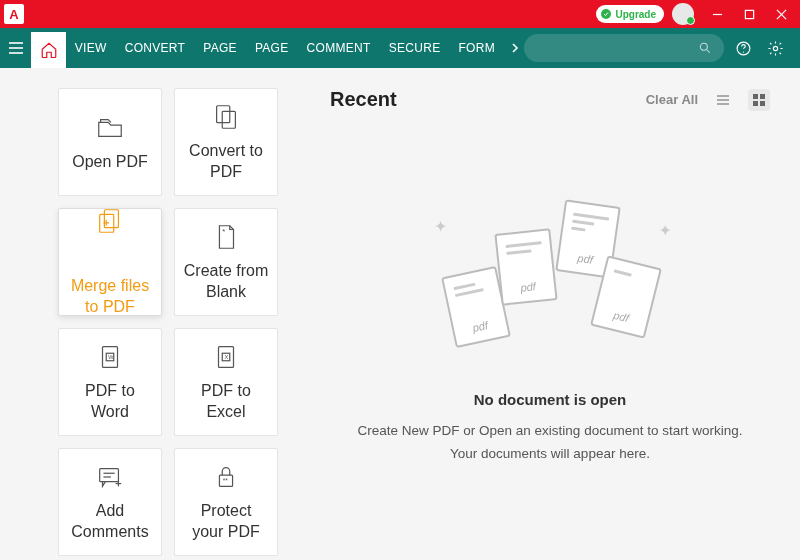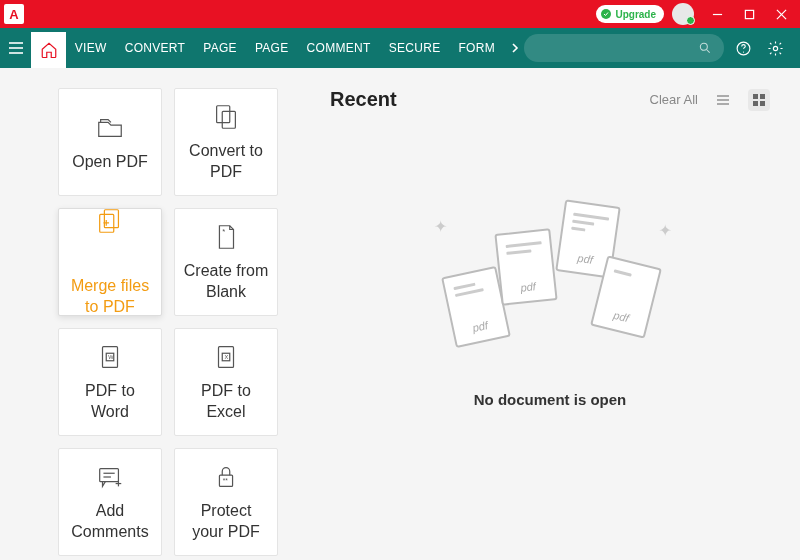--- a/index.html
+++ b/index.html
@@ -36,21 +36,21 @@
 .action-card.active .card-label { color: #f39c12; }
 .action-card.active svg { stroke: #f39c12; }
 .card-icon { width: 32px; height: 32px; display: flex; align-items: center; justify-content: center; }
 .card-icon svg { width: 30px; height: 30px; stroke: #555; stroke-width: 1.3; fill: none; }
 .card-label { font-size: 16px; text-align: center; color: #333; line-height: 1.3; font-weight: 500;}
 
 .recent-area { flex: 1; padding-left: 52px; padding-right: 30px; }
 .recent-header { display: flex; align-items: center; justify-content: space-between; margin-bottom: 30px; }
 .recent-title { font-size: 20px; color: #222; font-weight: 600; }
 .recent-header-right { display: flex; align-items: center; gap: 14px; }
-.clear-all { font-size: 13px; color: #888; cursor: pointer; font-weight: 400; }
+.clear-all { font-size: 13px; color: #888; cursor: pointer; font-weight: 700; }
 .view-toggle { width: 22px; height: 22px; display: flex; align-items: center; justify-content: center; cursor: pointer; color: #999; }
 .view-toggle.active { background: #e8e8e8; border-radius: 4px; color: #666; }
 
 .empty-state { display: flex; flex-direction: column; align-items: center; padding-top: 50px; }
 .empty-illustration { position: relative; width: 260px; height: 180px; margin-bottom: 20px; }
 .doc-shape { position: absolute; width: 56px; height: 72px; background: #fff; border: 2px solid #bbb; border-radius: 3px; }
 .doc-shape.d1 { left: 28px; top: 80px; transform: rotate(-12deg); }
 .doc-shape.d2 { left: 78px; top: 40px; transform: rotate(-6deg); }
 .doc-shape.d3 { left: 140px; top: 12px; transform: rotate(8deg); }
 .doc-shape.d4 { left: 178px; top: 70px; transform: rotate(14deg); }
@@ -286,15 +286,19 @@
           <div class="doc-pdf">pdf</div>
         </div>
         <div class="doc-shape d4">
           <div class="doc-inner">
               <div class="doc-line" style="width:50%"></div>
             </div>
           <div class="doc-pdf">pdf</div>
         </div>
       </div>
       <div class="empty-title">No document is open</div>
+      <div class="empty-text">
+        <div>Create New PDF or Open an existing document to start working.</div>
+        <div>Your documents will appear here.</div>
+      </div>
     </div>
   </div>
 </div>
 
 </body></html>

